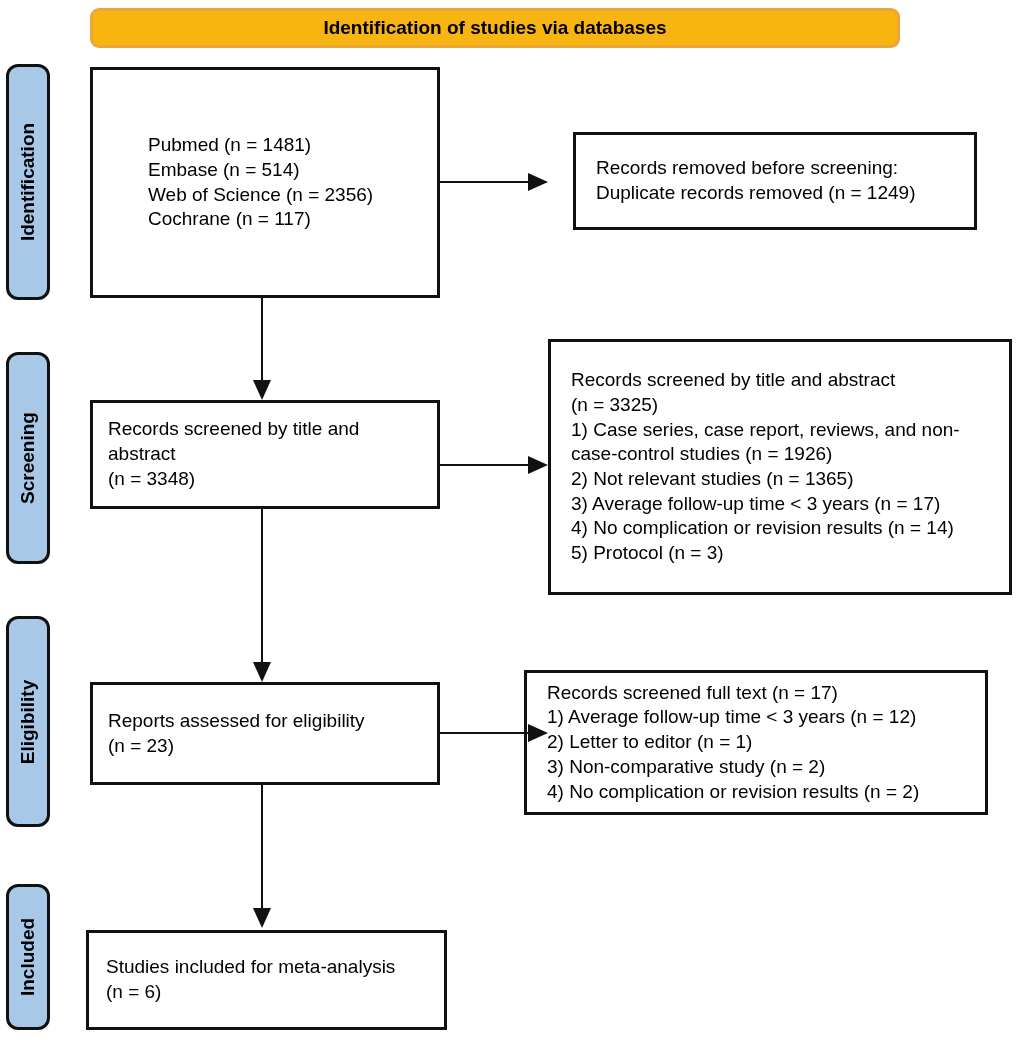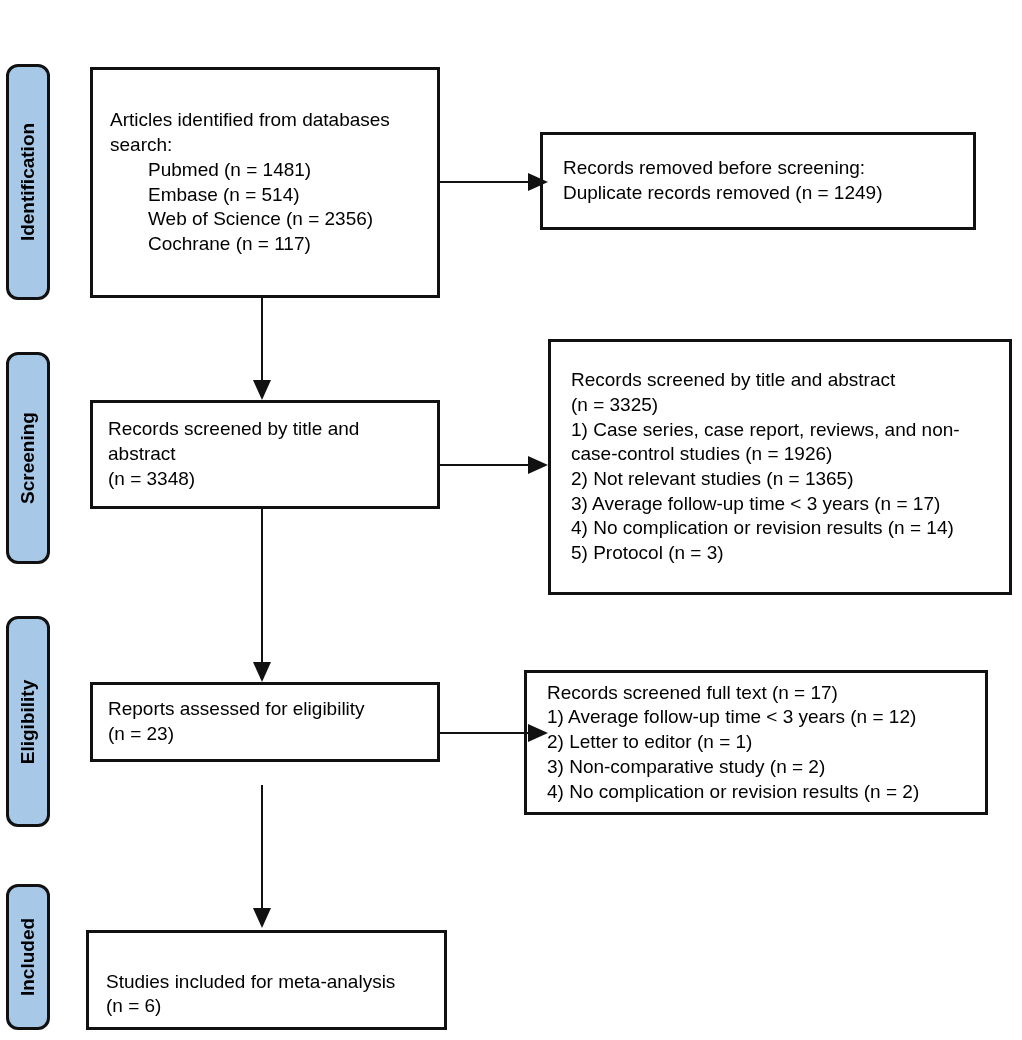--- a/index.html
+++ b/index.html
@@ -61,26 +61,26 @@
     box-sizing: border-box;
     display: flex;
     flex-direction: column;
     justify-content: center;
     font-size: 19px;
     line-height: 1.3;
     color: #000000;
   }
   .box .txt { white-space: pre-line; }
   .box-a { left: 90px;  top: 67px;  width: 350px; height: 231px; padding: 10px 10px 10px 17px; }
-  .box-b { left: 540px; top: 132px; width: 436px; height: 98px;  padding: 8px 10px 8px 20px; }
+  .box-b { left: 573px; top: 132px; width: 404px; height: 98px;  padding: 8px 10px 8px 20px; }
   .box-c { left: 90px;  top: 400px; width: 350px; height: 109px; padding: 8px 10px 8px 15px; }
   .box-d { left: 548px; top: 339px; width: 464px; height: 256px; padding: 10px 10px 10px 20px; }
-  .box-e { left: 90px;  top: 682px; width: 350px; height: 80px; padding: 8px 10px 8px 15px; }
+  .box-e { left: 90px;  top: 682px; width: 350px; height: 103px; padding: 8px 10px 8px 15px; }
   .box-f { left: 524px; top: 670px; width: 464px; height: 145px; padding: 8px 10px 8px 20px; }
-  .box-g { left: 86px;  top: 930px; width: 361px; height: 100px; padding: 8px 10px 8px 17px; justify-content: flex-end; }
+  .box-g { left: 86px;  top: 930px; width: 361px; height: 100px; padding: 8px 10px 8px 17px; }
   .indent { white-space: pre-line; padding-left: 38px; }
   .hline {
     position: absolute;
     height: 2px;
     background: #111111;
   }
   .head-right {
     position: absolute;
     width: 0; height: 0;
     border-top: 9px solid transparent;
@@ -98,36 +98,38 @@
     border-left: 9px solid transparent;
     border-right: 9px solid transparent;
     border-top: 20px solid #111111;
   }
 </style>
 </head>
 <body>
 
 <div class="canvas">
 
+  <div class="banner">
+    <span>Identification of studies via databases</span>
+  </div>
 
   <div class="stage identification">
     <span>Identification</span>
   </div>
   <div class="stage screening">
     <span>Screening</span>
   </div>
   <div class="stage eligibility">
     <span>Eligibility</span>
   </div>
   <div class="stage included">
     <span>Included</span>
   </div>
 
   <div class="box box-a">
-    <div class="txt">Articles identified from databases search:</div>
     <div class="indent">Pubmed (n = 1481)
 Embase (n = 514)
 Web of Science (n = 2356)
 Cochrane (n = 117)</div>
   </div>
 
   <div class="box box-b">
     <div class="txt">Records removed before screening:
 Duplicate records removed (n = 1249)</div>
   </div>

